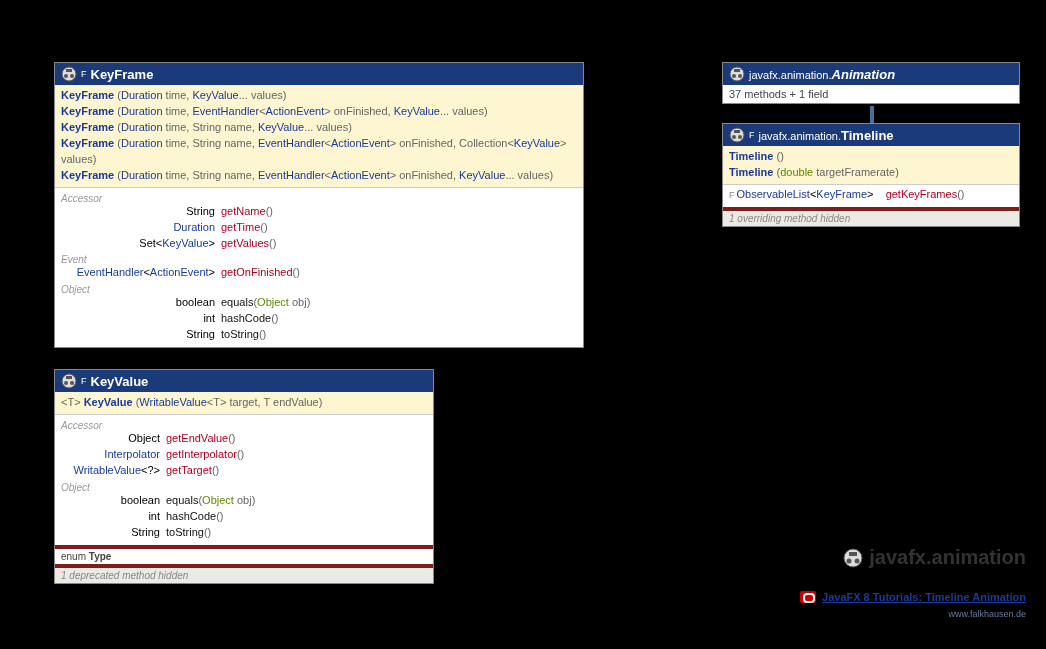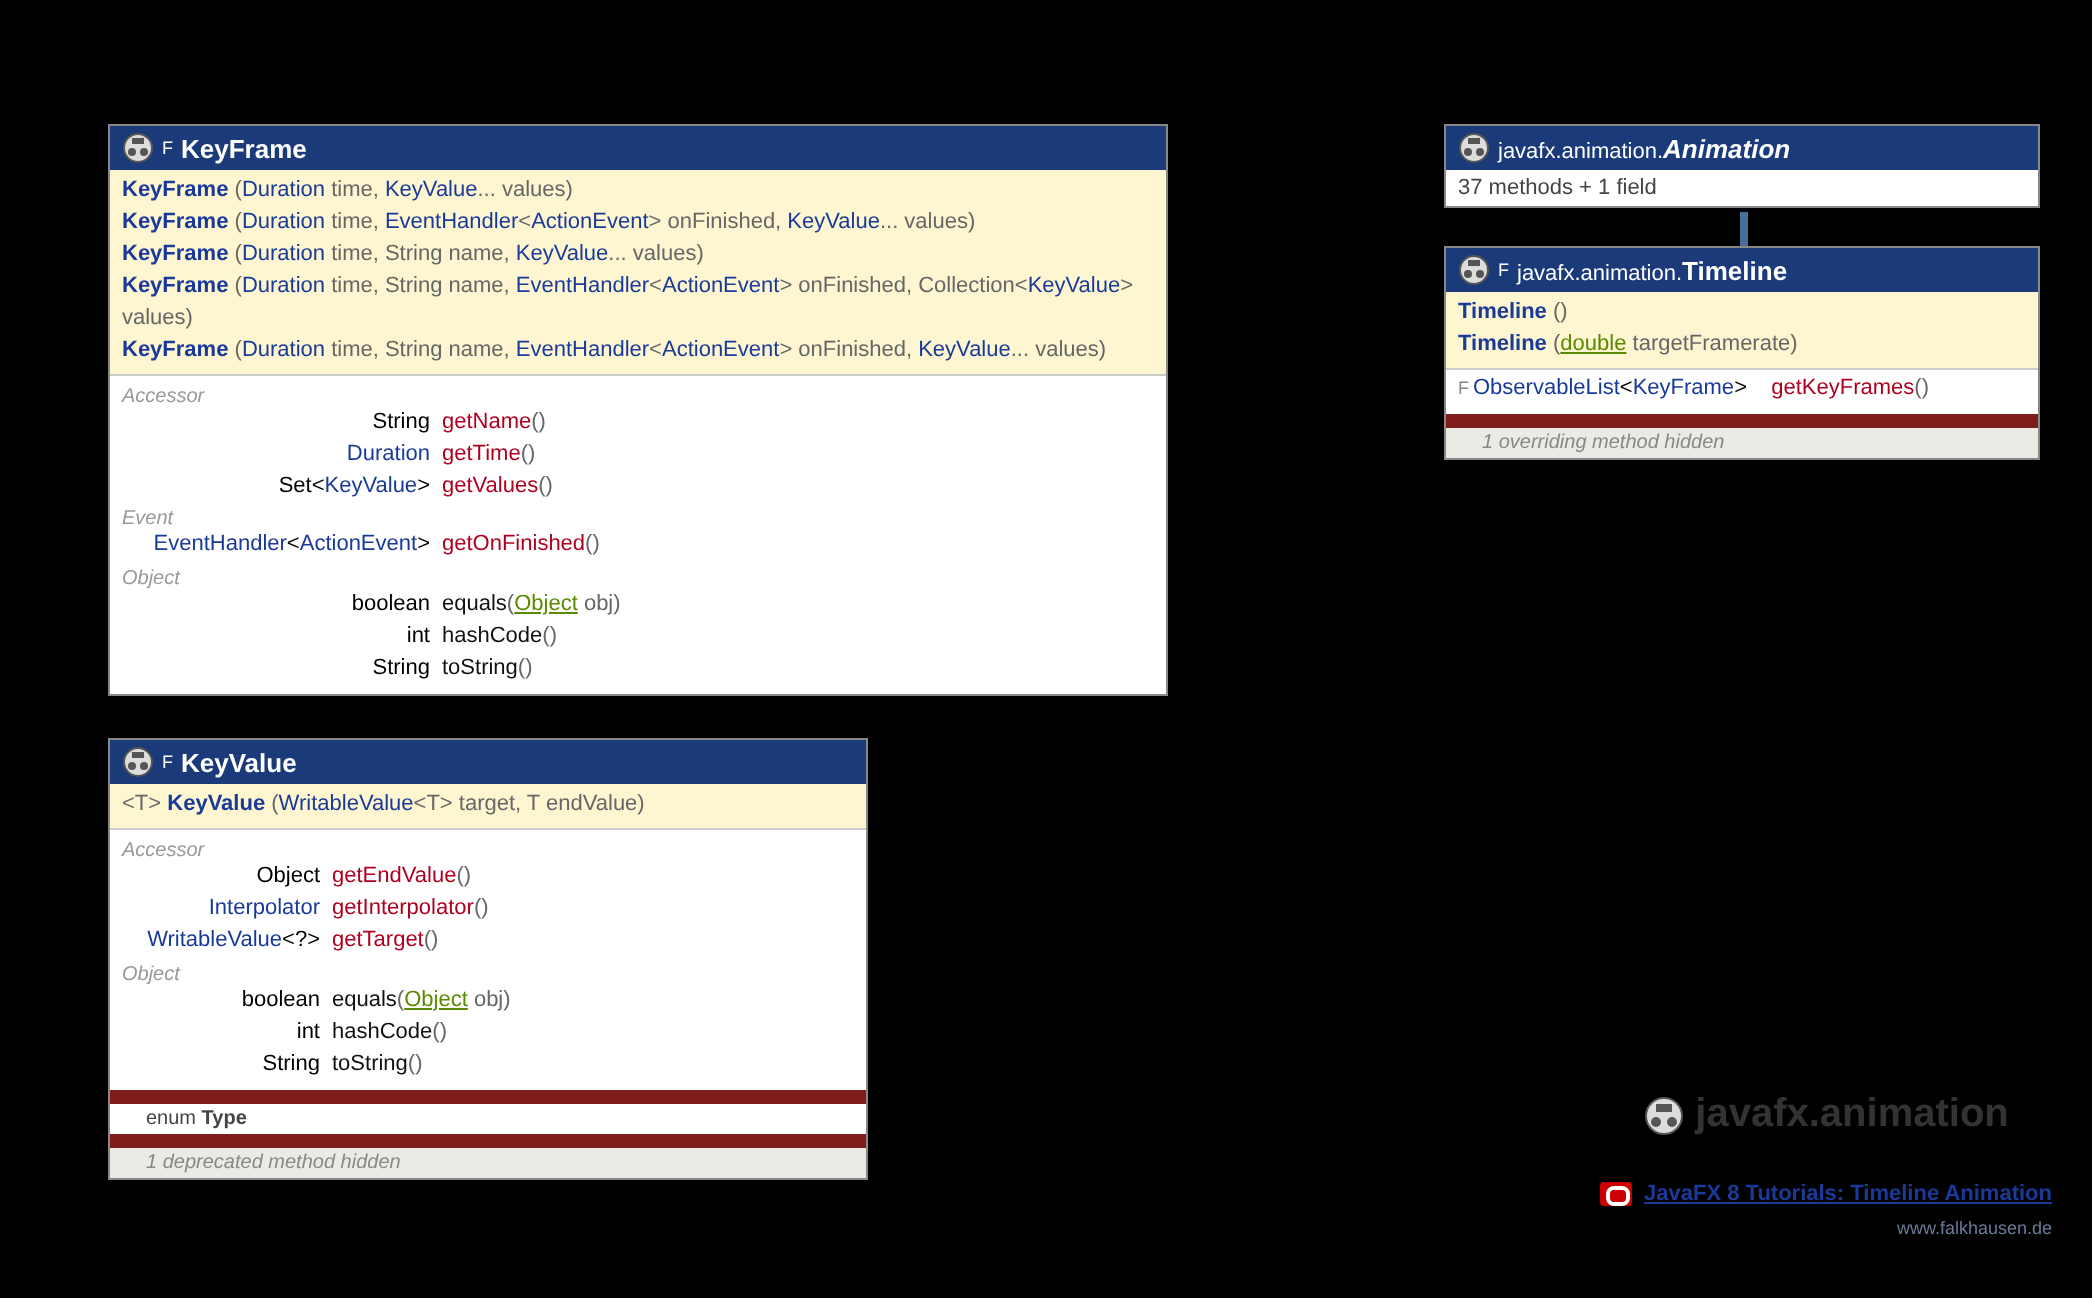--- a/index.html
+++ b/index.html
@@ -67,27 +67,27 @@
   }
   .ret-type {
     text-align: right;
     padding-right: 6px;
     flex-shrink: 0;
   }
   .kw-type { color: #1a3a9a; }
   .m-name { color: #b00020; }
   .m-name-plain { color: #111; }
   .param { color: #666; }
-  .green { color: #5a8a00; text-decoration: underline; }
+  .green { color: #5a8a00; }
   .note {
     background: #eceae4;
     color: #888;
     font-style: italic;
-    padding: 2px 18px;
-    border-top: 7px solid #7f1d1d;
+    padding: 2px 6px;
+    border-top: 4px solid #7f1d1d;
     font-size: 10px;
   }
   .summary {
     background: #fff;
     color: #444;
     padding: 3px 6px;
     font-size: 11px;
   }
   .connector {
     position: absolute;
@@ -95,21 +95,21 @@
   }
   .footer-block {
     position: absolute;
     right: 20px;
     bottom: 30px;
     text-align: right;
   }
   .footer-title {
     display: flex;
     align-items: center;
-    justify-content: center;
+    justify-content: flex-end;
     color: #333;
     font-size: 20px;
     font-weight: bold;
   }
   .footer-title .header-icon { width: 20px; height: 20px; margin-right: 6px; }
   .footer-title .header-icon svg { width: 20px; height: 20px; }
   .footer-link {
     display: flex;
     align-items: center;
     justify-content: flex-end;

